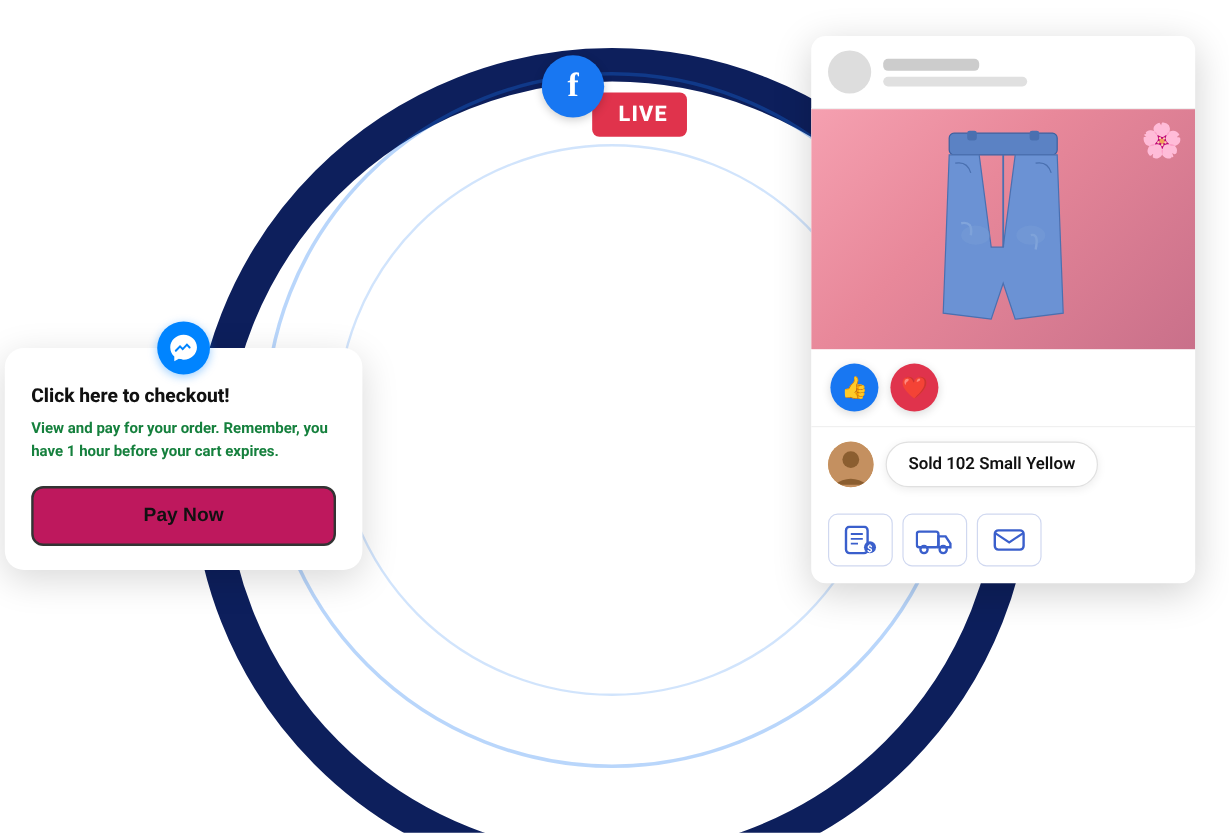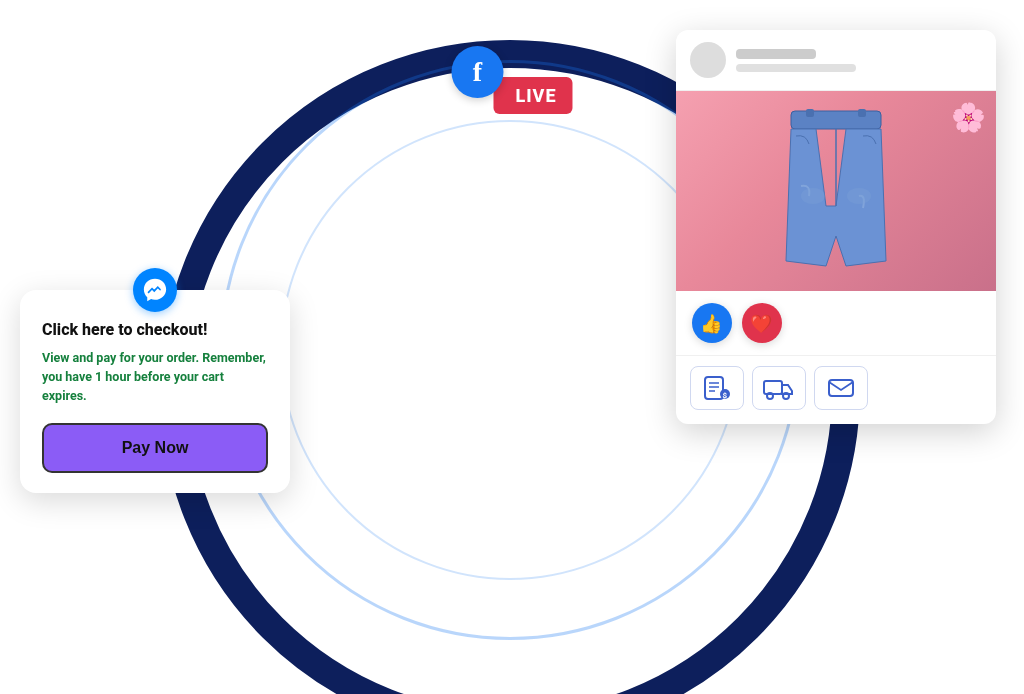--- a/index.html
+++ b/index.html
@@ -77,23 +77,23 @@
       padding: 8px 16px 8px 22px;
       border-radius: 6px;
       margin-left: -10px;
       letter-spacing: 1px;
       margin-top: 47px;
     }
 
     
     .checkout-card {
       position: absolute;
-      left: 20px;
+      left: 4px;
       top: 290px;
-      width: 270px;
+      width: 298px;
       background: white;
       border-radius: 16px;
       box-shadow: 0 8px 30px rgba(0,0,0,0.15);
       padding: 24px 22px 20px;
       z-index: 8;
     }
 
     .messenger-icon-wrap {
       position: absolute;
       top: -22px;
@@ -128,21 +128,21 @@
       line-height: 1.5;
       margin-bottom: 18px;
       font-weight: bold;
     }
 
     .pay-now-btn {
       width: 100%;
       padding: 14px;
       border: 2px solid #333;
       border-radius: 10px;
-      background: #8b5cf6;
+      background: #be185d;
       font-size: 16px;
       font-weight: 700;
       color: #111;
       cursor: pointer;
       text-align: center;
     }
 
     
     .fb-post-panel {
       position: absolute;
@@ -370,20 +370,32 @@
 
   <div class="fb-reactions">
     <div class="reaction-btn reaction-like">
       <span style="color:white; font-size:18px;">👍</span>
     </div>
     <div class="reaction-btn reaction-love">
       <span style="color:white; font-size:18px;">❤️</span>
     </div>
   </div>
 
+  <div class="sold-notification">
+    <div class="sold-avatar">
+      <svg width="38" height="38" viewBox="0 0 38 38">
+        <circle cx="19" cy="19" r="19" fill="#c49060"></circle>
+        <circle cx="19" cy="15" r="7" fill="#8b5e30"></circle>
+        <path d="M5 36 Q19 26 33 36" fill="#8b5e30"></path>
+      </svg>
+    </div>
+    <div class="sold-bubble">
+      <span>Sold 102 Small Yellow</span>
+    </div>
+  </div>
 
   <div class="action-icons-row">
     <div class="action-icon-box">
       <svg width="28" height="24" viewBox="0 0 28 24">
         <rect x="2" y="1" width="18" height="22" rx="3" fill="none" stroke="#3a5fcc" stroke-width="2"></rect>
         <line x1="6" y1="7" x2="16" y2="7" stroke="#3a5fcc" stroke-width="1.5"></line>
         <line x1="6" y1="11" x2="16" y2="11" stroke="#3a5fcc" stroke-width="1.5"></line>
         <line x1="6" y1="15" x2="12" y2="15" stroke="#3a5fcc" stroke-width="1.5"></line>
         <circle cx="22" cy="18" r="5" fill="#3a5fcc"></circle>
         <text x="19.5" y="22" font-size="8" fill="white" font-weight="bold">$</text>

